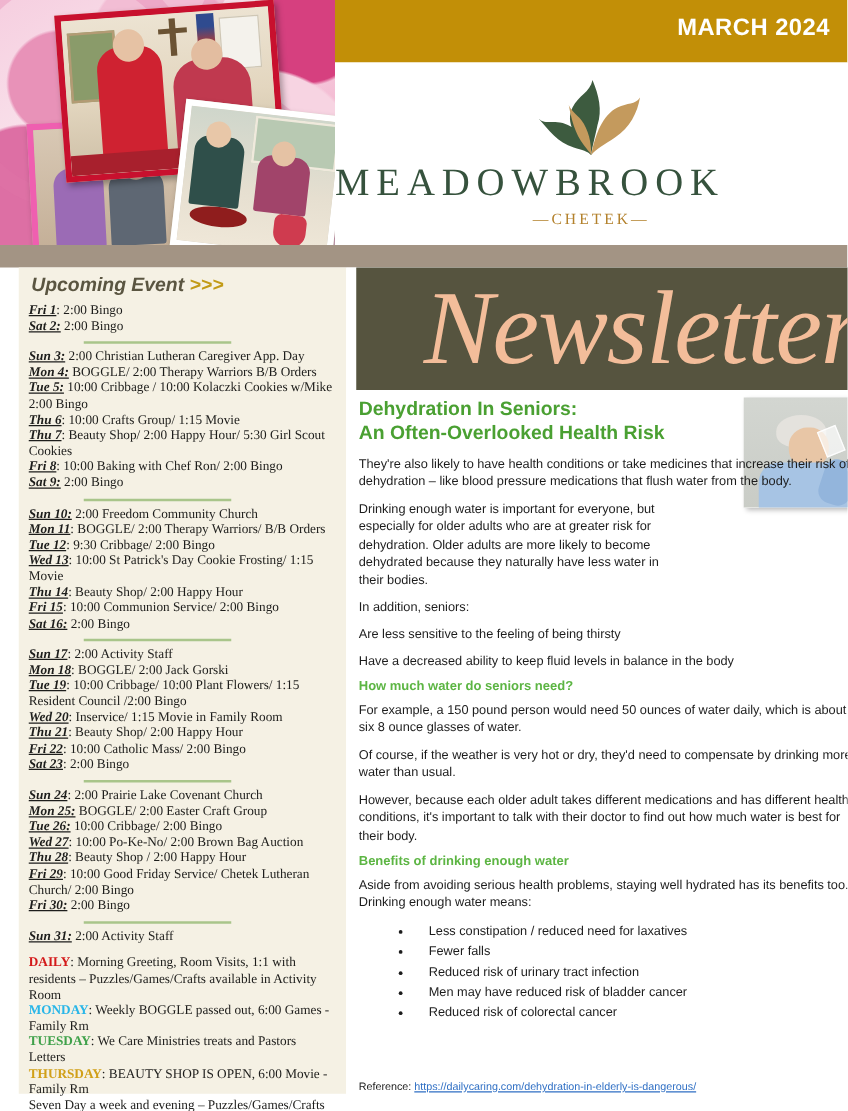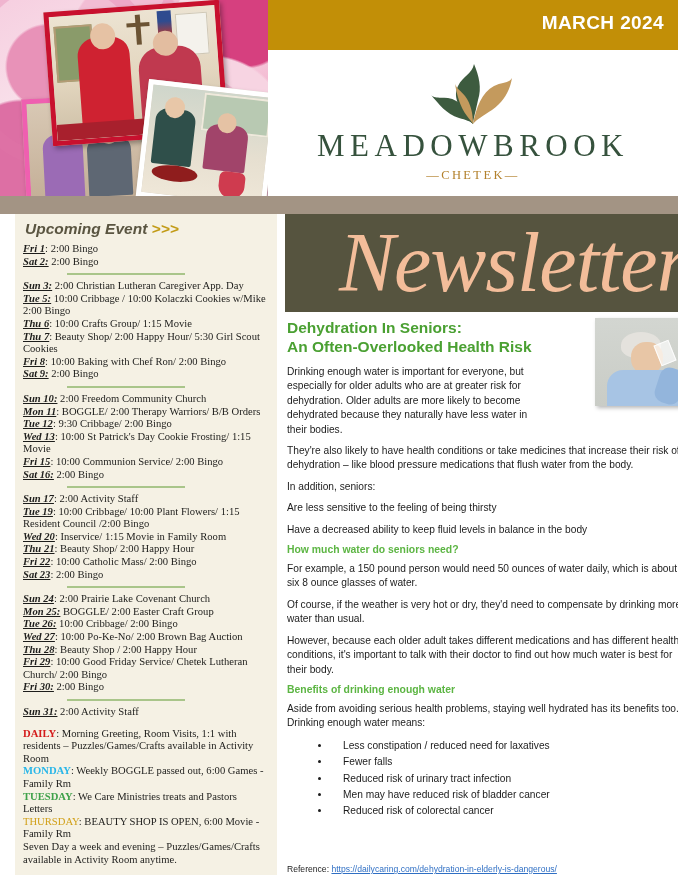--- a/index.html
+++ b/index.html
@@ -67,21 +67,21 @@
   .ph3 .jar{position:absolute;left:76px;bottom:4px;width:26px;height:26px;background:#cf3b4f;border-radius:6px 6px 12px 12px;}
 
   .goldbar{position:absolute;left:268px;top:0;width:410px;height:50px;background:#c28f07;}
   .goldbar .mo{
     position:absolute;right:14px;top:12px;color:#fff;font-size:19px;font-weight:bold;
     letter-spacing:.4px;font-family:"Liberation Sans",sans-serif;
   }
   .logobox{position:absolute;left:268px;top:50px;width:410px;height:146px;background:#fff;}
   .logomark{position:absolute;left:50%;top:8px;transform:translateX(-50%);}
   .logoname{
-    position:absolute;left:0;right:0;top:78px;text-align:center;
+    position:absolute;left:0;right:0;top:78px;text-align:left;
     font-family:"Liberation Serif",serif;color:#36523d;font-size:31px;
     letter-spacing:5.5px;
   }
   .logosub{
     position:absolute;left:0;right:0;top:118px;text-align:center;
     font-family:"Liberation Serif",serif;color:#b3812c;font-size:12.5px;letter-spacing:2.4px;
   }
 
   
   .band{position:absolute;left:0;top:196px;width:678px;height:18px;background:#a39484;}
@@ -100,21 +100,21 @@
     font-size:15.5px;color:#5a5541;margin:2px 0 5px 2px;
   }
   .upcoming .arrows{color:#c29b16;}
   .evt{font-size:10.6px;line-height:12.6px;margin:0 0 0 0;}
   .evt b{font-style:italic;text-decoration:underline;font-weight:bold;}
   .divider{height:2px;background:#a9c58a;margin:5px 0 5px 44px;width:118px;}
   .wkly{font-size:10.6px;line-height:12.6px;margin-top:9px;}
   .wkly .daily{color:#d41a1a;font-weight:bold;}
   .wkly .mon{color:#29b6e8;font-weight:bold;}
   .wkly .tue{color:#3fa14a;font-weight:bold;}
-  .wkly .thu{color:#d1a018;font-weight:normal;margin-top:30px;}
+  .wkly .thu{color:#d1a018;font-weight:bold;margin-top:30px;}
 
   
   .right{position:absolute;left:262px;top:0;width:416px;height:675px;background:#fff;}
   .nlbar{position:absolute;left:8px;top:0;width:404px;height:98px;background:#56543f;}
   .nlbar span{
     position:absolute;left:14px;top:2px;
     font-family:"Liberation Serif",serif;font-style:italic;color:#f3bd9a;
     font-size:84px;line-height:94px;letter-spacing:-1px;margin-left:40px;
   }
   .art{position:absolute;left:10px;top:104px;width:400px;}
@@ -208,34 +208,37 @@
     <div class="left">
       <div class="upcoming">
         <span>Upcoming Event</span>
         <span class="arrows">&gt;&gt;&gt;</span>
       </div>
       <div id="cal-groups">
           <div class="evt"><b>Fri 1</b><span>: 2:00 Bingo</span></div>
           <div class="evt"><b>Sat 2:</b><span> 2:00 Bingo</span></div>
           <div class="divider"></div>
           <div class="evt"><b>Sun 3:</b><span> 2:00 Christian Lutheran Caregiver App. Day</span></div>
+          <div class="evt"><b>Mon 4:</b><span> BOGGLE/ 2:00 Therapy Warriors B/B Orders</span></div>
           <div class="evt"><b>Tue 5:</b><span> 10:00 Cribbage / 10:00 Kolaczki Cookies w/Mike 2:00 Bingo</span></div>
           <div class="evt"><b>Thu 6</b><span>: 10:00 Crafts Group/ 1:15 Movie</span></div>
           <div class="evt"><b>Thu 7</b><span>: Beauty Shop/ 2:00 Happy Hour/ 5:30 Girl Scout Cookies</span></div>
           <div class="evt"><b>Fri 8</b><span>: 10:00 Baking with Chef Ron/ 2:00 Bingo</span></div>
           <div class="evt"><b>Sat 9:</b><span> 2:00 Bingo</span></div>
           <div class="divider"></div>
           <div class="evt"><b>Sun 10:</b><span> 2:00 Freedom Community Church</span></div>
           <div class="evt"><b>Mon 11</b><span>: BOGGLE/ 2:00 Therapy Warriors/ B/B Orders</span></div>
           <div class="evt"><b>Tue 12</b><span>: 9:30 Cribbage/ 2:00 Bingo</span></div>
           <div class="evt"><b>Wed 13</b><span>:  10:00 St Patrick's Day Cookie Frosting/ 1:15 Movie</span></div>
+          <div class="evt"><b>Thu 14</b><span>: Beauty Shop/ 2:00 Happy Hour</span></div>
           <div class="evt"><b>Fri 15</b><span>: 10:00 Communion Service/ 2:00 Bingo</span></div>
           <div class="evt"><b>Sat 16:</b><span> 2:00 Bingo</span></div>
           <div class="divider"></div>
           <div class="evt"><b>Sun 17</b><span>: 2:00 Activity Staff</span></div>
+          <div class="evt"><b>Mon 18</b><span>: BOGGLE/ 2:00 Jack Gorski</span></div>
           <div class="evt"><b>Tue 19</b><span>: 10:00 Cribbage/ 10:00 Plant Flowers/ 1:15 Resident Council /2:00 Bingo</span></div>
           <div class="evt"><b>Wed 20</b><span>: Inservice/ 1:15 Movie in Family Room</span></div>
           <div class="evt"><b>Thu 21</b><span>: Beauty Shop/ 2:00 Happy Hour</span></div>
           <div class="evt"><b>Fri 22</b><span>: 10:00 Catholic Mass/ 2:00 Bingo</span></div>
           <div class="evt"><b>Sat 23</b><span>: 2:00 Bingo</span></div>
           <div class="divider"></div>
           <div class="evt"><b>Sun 24</b><span>: 2:00 Prairie Lake Covenant Church</span></div>
           <div class="evt"><b>Mon 25:</b><span> BOGGLE/ 2:00 Easter Craft Group</span></div>
           <div class="evt"><b>Tue 26:</b><span> 10:00 Cribbage/ 2:00 Bingo</span></div>
           <div class="evt"><b>Wed 27</b><span>: 10:00 Po-Ke-No/ 2:00 Brown Bag Auction</span></div>
@@ -268,22 +271,22 @@
           <div class="arm"></div>
           <div class="glass"></div>
       </div>
 
       <div class="art">
         <div class="arth">
           <div>Dehydration In Seniors:</div>
           <div>An Often-Overlooked Health Risk</div>
         </div>
         <div id="art-p1">
+            <p class="p">They're also likely to have health conditions or take medicines that increase their risk of dehydration – like blood pressure medications that flush water from the body.</p>
             <p class="p wrapimg">Drinking enough water is important for everyone, but especially for older adults who are at greater risk for dehydration. Older adults are more likely to become dehydrated because they naturally have less water in their bodies.</p>
-            <p class="p">They're also likely to have health conditions or take medicines that increase their risk of dehydration – like blood pressure medications that flush water from the body.</p>
             <p class="p">In addition, seniors:</p>
             <p class="p">Are less sensitive to the feeling of being thirsty</p>
             <p class="p">Have a decreased ability to keep fluid levels in balance in the body</p>
           </div>
         <div class="sub">How much water do seniors need?</div>
         <div id="art-p2">
             <p class="p">For example, a 150 pound person would need 50 ounces of water daily, which is about six 8 ounce glasses of water.</p>
             <p class="p">Of course, if the weather is very hot or dry, they'd need to compensate by drinking more water than usual.</p>
             <p class="p">However, because each older adult takes different medications and has different health conditions, it's important to talk with their doctor to find out how much water is best for their body.</p>
           </div>

